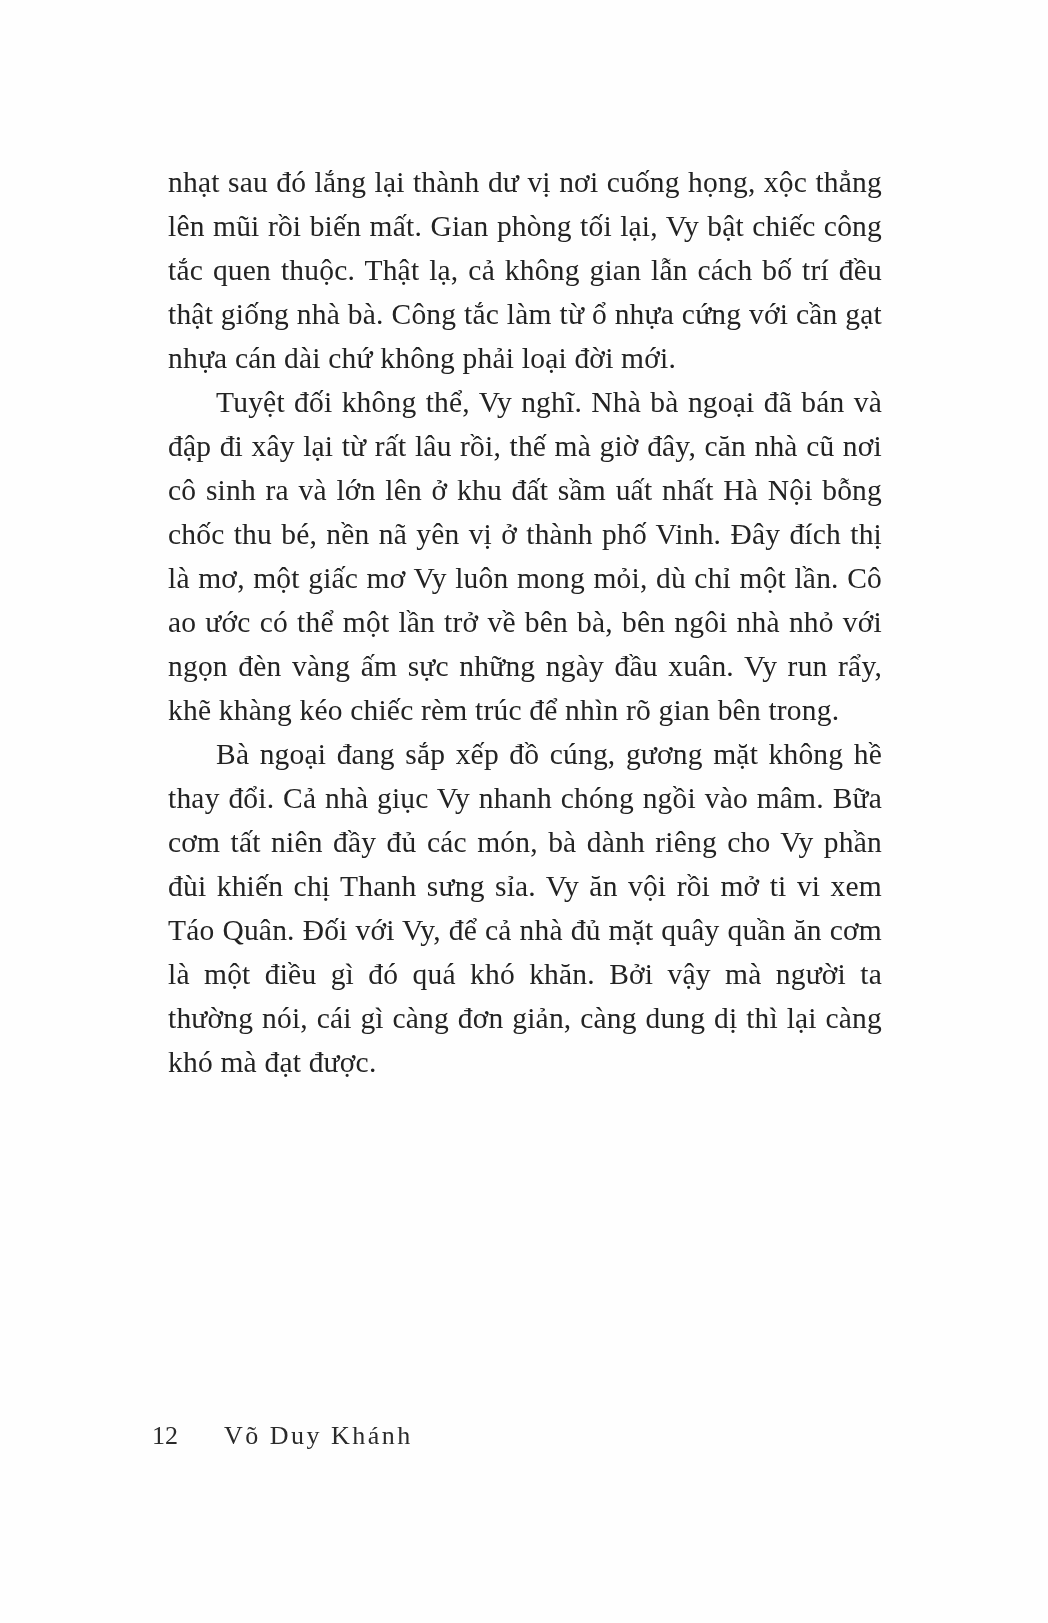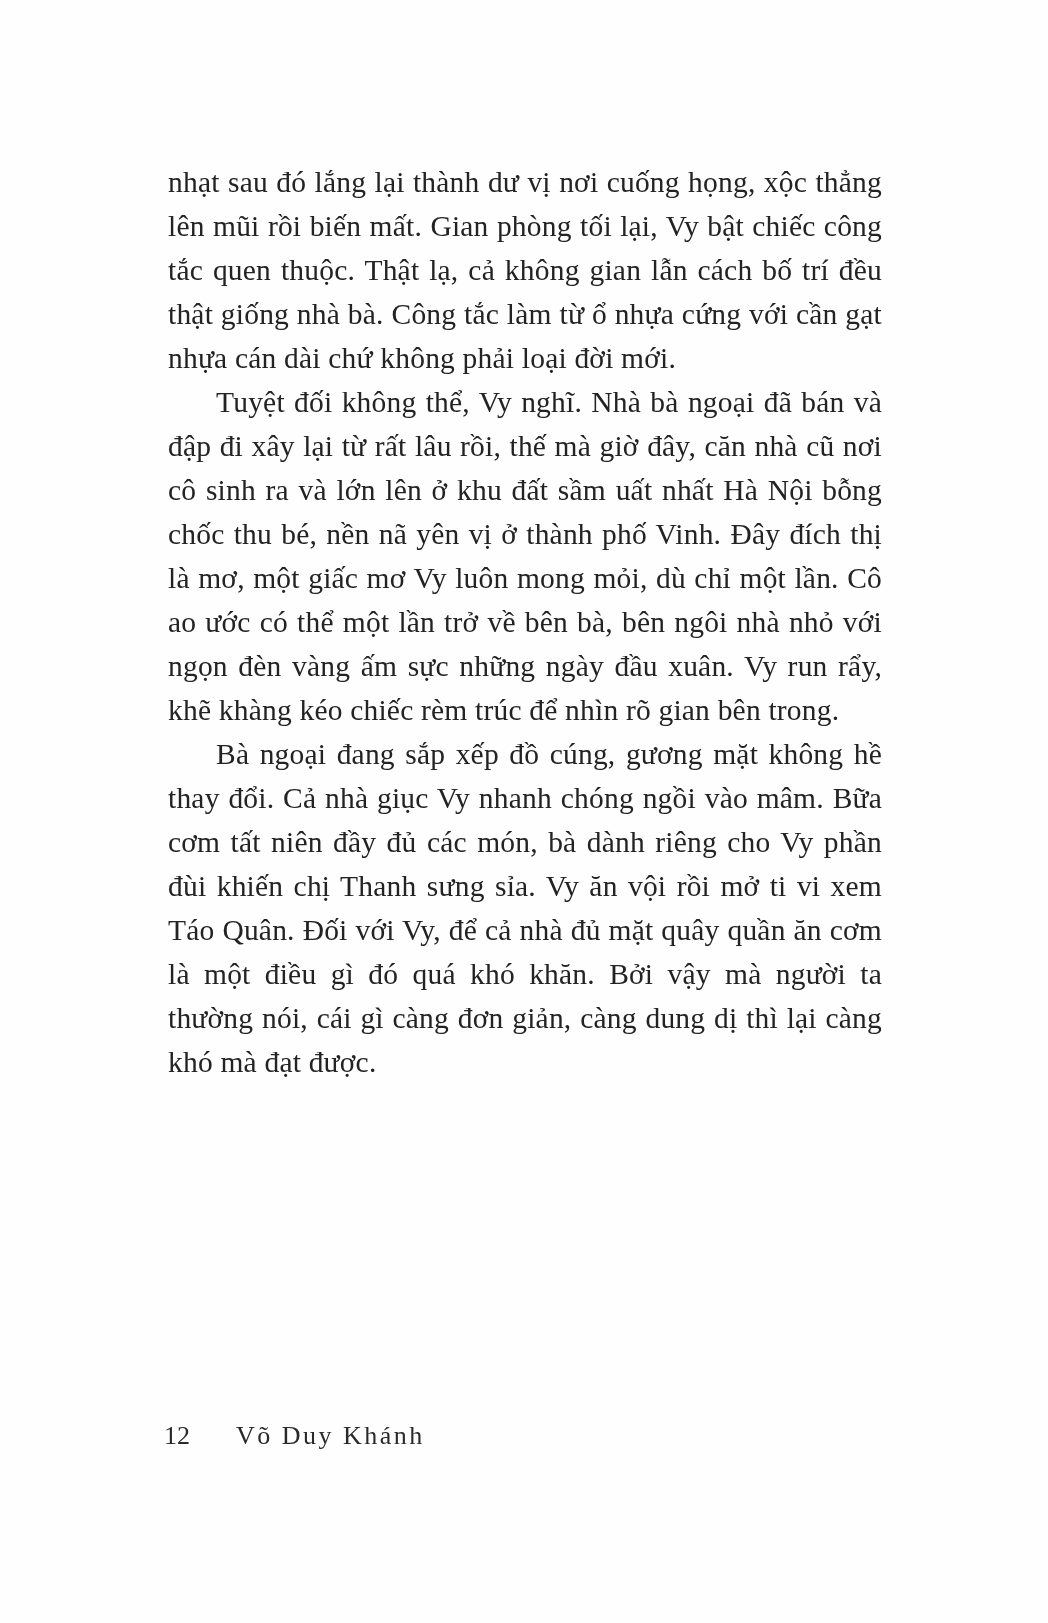--- a/index.html
+++ b/index.html
@@ -32,21 +32,21 @@
     margin: 0;
     padding: 0;
     text-indent: 0;
   }
   .text-block p.indent {
     text-indent: 48px;
   }
   .page-footer {
     position: absolute;
     top: 1420px;
-    left: 164px;
+    left: 152px;
     width: 714px;
     font-size: 26px;
     line-height: 32px;
     color: #2a2a2a;
     white-space: nowrap;
   }
   .page-footer .page-number {
     display: inline-block;
     min-width: 34px;
   }

